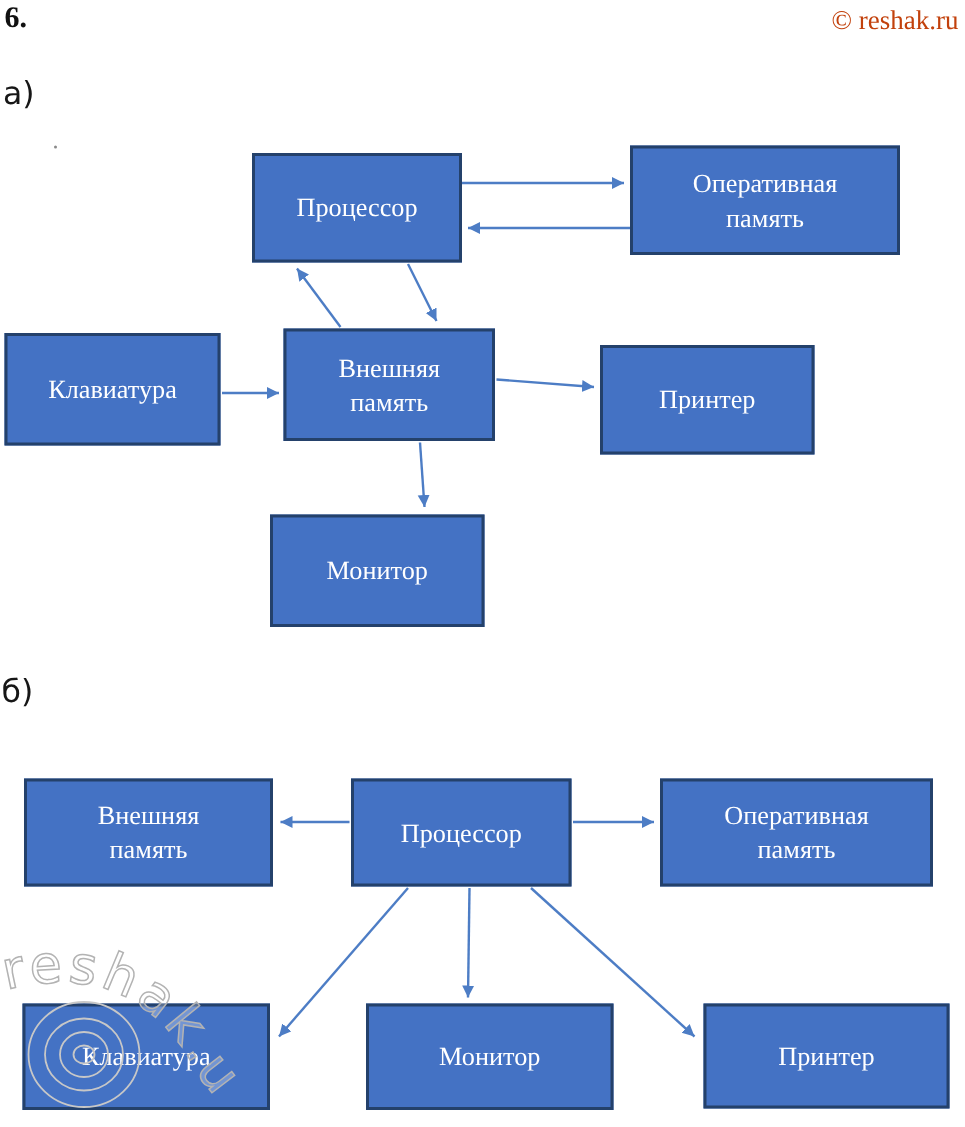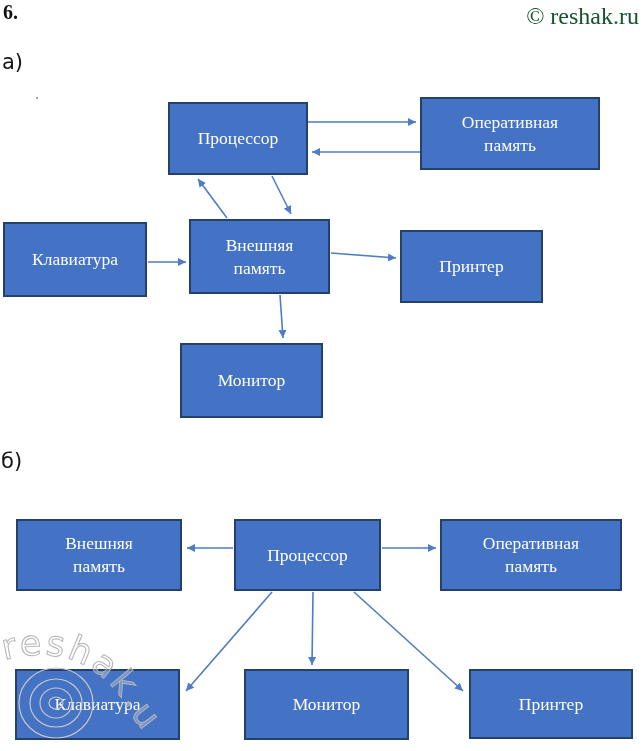--- a/index.html
+++ b/index.html
@@ -1,19 +1,19 @@
 <!DOCTYPE html>
 <html><head>
 <meta charset="utf-8">
 <style>
   html,body{margin:0;padding:0;background:#fff;}
   .page{position:relative;width:643px;height:751px;background:#ffffff;overflow:hidden;
         font-family:"Liberation Serif","DejaVu Serif",serif;}
   .problem-number{position:absolute;left:3px;top:1px;font-size:20px;font-weight:bold;color:#111;}
-  .copyright{position:absolute;right:4px;top:3px;font-size:24px;color:#14532d;}
+  .copyright{position:absolute;right:4px;top:3px;font-size:18px;color:#c2410c;}
   .dlabel{position:absolute;font-family:"DejaVu Sans","Liberation Sans",sans-serif;
           font-size:21px;color:#161616;}
   .dlabel-a{left:2px;top:50px;}
   .dlabel-b{left:1px;top:449px;}
   .speck{position:absolute;left:36px;top:97px;width:2px;height:2px;background:#8a8a8a;border-radius:50%;}
   .node{position:absolute;box-sizing:border-box;background:#4472c4;border:2px solid #24416b;
         display:flex;align-items:center;justify-content:center;text-align:center;
         color:#ffffff;font-size:17.5px;line-height:1.3;z-index:1;}
   .node .txt{display:inline-block;}
   .node.wrap .txt{max-width:72%;}

